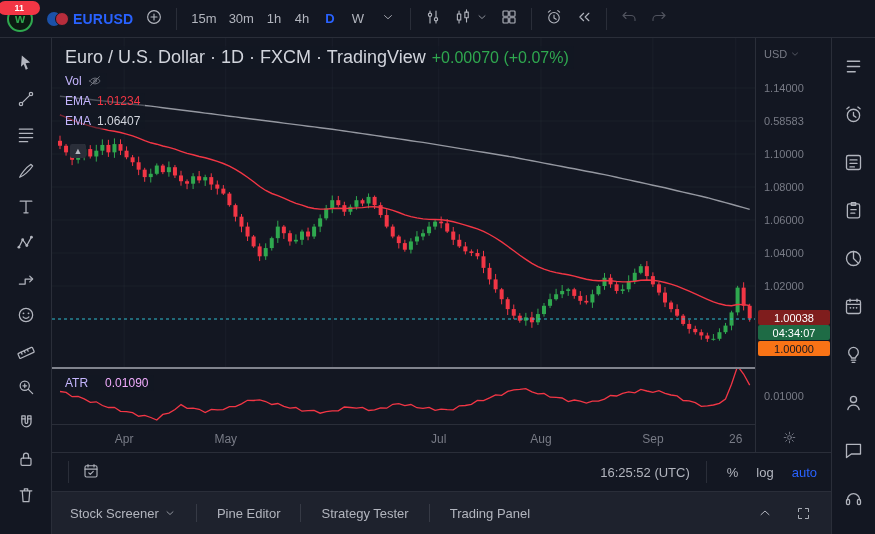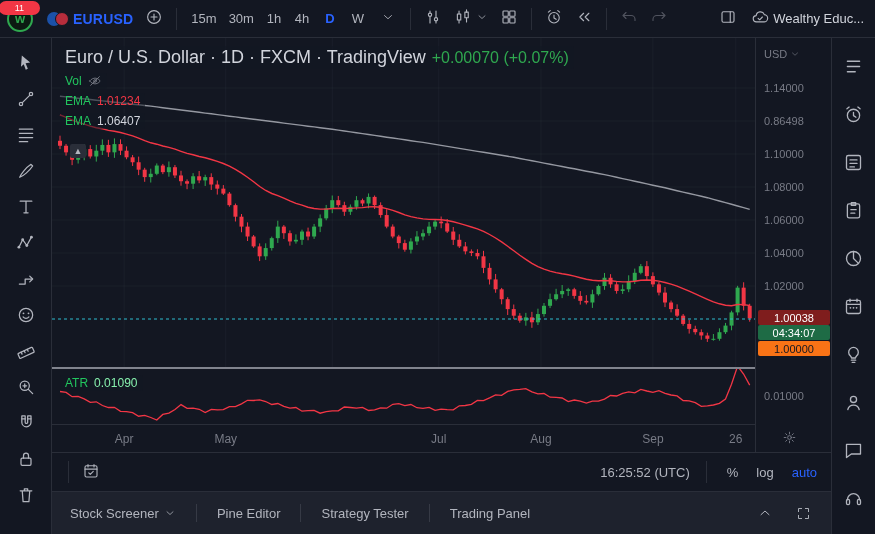--- a/index.html
+++ b/index.html
@@ -24,21 +24,21 @@
   }
   .tb-btn.muted { color:#50535e; }
   .logo-wrap { position:relative; width:30px; height:30px; flex:none; margin-right:4px; }
   .logo-circle {
     position:absolute; left:1px; top:2px; width:26px; height:26px; border-radius:50%;
     background:#0c1b12; border:2px solid #2fa84f; color:#2fa84f;
     display:flex; align-items:center; justify-content:center; font-weight:bold; font-size:13px;
   }
   .logo-badge {
     position:absolute; right:-4px; top:-3px; min-width:15px; height:14px; padding:0 16px;
-    border-radius:8px; background:#f23645; color:#fff; font-size:9px; font-weight:normal;
+    border-radius:8px; background:#f23645; color:#fff; font-size:9px; font-weight:bold;
     display:flex; align-items:center; justify-content:center;
   }
   .symbol-flag { position:relative; width:22px; height:18px; flex:none; }
   .symbol-flag .c1 { position:absolute; left:0; top:2px; width:14px; height:14px; border-radius:50%; background:#1b51a8; }
   .symbol-flag .c2 { position:absolute; left:8px; top:2px; width:14px; height:14px; border-radius:50%; background:#b72d3c; border:1px solid #131722; }
   .symbol-name { color:#2962ff; font-weight:bold; font-size:14px; letter-spacing:.2px; }
   .tf-btn { padding:0 6px; font-size:13px; }
   .tf-btn.active { color:#2962ff; font-weight:bold; }
   .tb-right { margin-left:auto; display:flex; align-items:center; gap:4px; overflow:hidden; }
   .account-name { color:#d1d4dc; font-size:13px; white-space:nowrap; overflow:hidden; max-width:96px; }
@@ -81,21 +81,21 @@
     display:flex; align-items:center; justify-content:center;
     font-size:11px; color:#fff;
   }
   .atr-tick { position:absolute; left:8px; top:352px; color:#787b86; font-size:11px; }
   .axis-gear { position:absolute; left:26px; top:392px; color:#787b86; cursor:pointer; }
   
   .legend { position:absolute; left:8px; top:8px; display:flex; flex-direction:column; gap:4px; z-index:3; }
   .legend-row { display:flex; align-items:center; gap:6px; background:rgba(19,23,34,.55); border-radius:3px; padding:1px 5px; width:max-content; }
   .legend-title { color:#d1d4dc; font-size:18px; }
   .legend-change { font-size:16px; }
-  .legend-dim { color:#22c55e; font-size:12px; }
+  .legend-dim { color:#c4b5fd; font-size:12px; }
   .legend-val-red { font-size:12px; }
   .legend-val-light { color:#d1d4dc; font-size:12px; }
   .collapse-chip {
     position:absolute; left:18px; top:106px; width:16px; height:14px; background:#2a2e39; color:#b2b5be;
     border-radius:2px; display:flex; align-items:center; justify-content:center; font-size:9px; cursor:pointer; z-index:3;
   }
   .atr-legend { position:absolute; left:8px; top:337px; display:flex; gap:6px; align-items:center;
     background:rgba(19,23,34,.55); border-radius:3px; padding:1px 5px; z-index:3; }
   
   .bottom-toolbar {
@@ -200,35 +200,20 @@
             <path d="M8 6L4 10l4 4"></path>
             <path d="M4.5 10h10.5a5 5 0 0 1 5 5v1.5"></path>
           </svg></span>
       </button>
     <button class="tb-btn muted">
         <span><svg width="18" height="18" viewBox="0 0 24 24" fill="none" stroke="currentColor" stroke-width="1.5" stroke-linecap="round" stroke-linejoin="round">
             <path d="M16 6l4 4-4 4"></path>
             <path d="M19.5 10H9a5 5 0 0 0-5 5v1.5"></path>
           </svg></span>
       </button>
-    <div class="tb-right">
-      <button class="tb-btn">
-          <span><svg width="18" height="18" viewBox="0 0 24 24" fill="none" stroke="currentColor" stroke-width="1.5" stroke-linecap="round" stroke-linejoin="round">
-              <rect x="4" y="5" width="16" height="14" rx="2"></rect>
-              <path d="M15 5v14"></path>
-            </svg></span>
-        </button>
-      <button class="tb-btn">
-        <span><svg width="18" height="18" viewBox="0 0 24 24" fill="none" stroke="currentColor" stroke-width="1.5" stroke-linecap="round" stroke-linejoin="round">
-              <path d="M7.5 18.5a4.2 4.2 0 0 1-.6-8.4A5.6 5.6 0 0 1 17.7 8.8a3.9 3.9 0 0 1-.7 9.7z"></path>
-              <path d="M9.5 13.7l2 2 3.7-3.7"></path>
-            </svg></span>
-        <span class="account-name">Wealthy Educ...</span>
-      </button>
-    </div>
   </div>
 
   <div class="left-toolbar" id="left-toolbar">
       <button class="tool-btn">
         <span style="display: flex;">
           <svg width="20" height="20" viewBox="0 0 24 24" fill="none" stroke="currentColor" stroke-width="1.5" stroke-linecap="round" stroke-linejoin="round">
             <path d="M7 3l10 8.5-5.5.9L14.2 19l-2.5 1-2.4-6.5L6 16.5z" fill="currentColor" stroke="none"></path>
           </svg>
         </span>
       </button>
@@ -700,21 +685,21 @@
 
     <div class="pane-divider"></div>
 
     <div class="atr-pane">
       <svg id="atr-svg" width="703" height="55">
           <polyline points="8.0,22.5 14.1,23.4 20.1,27.7 26.1,27.5 32.2,29.9 38.3,33.3 44.3,32.8 50.4,36.5 56.4,38.5 62.4,38.3 68.5,42.3 74.5,42.6 80.6,43.7 86.6,47.2 92.7,46.3 98.8,48.5 104.8,51.0 110.8,45.4 116.9,44.1 123.0,40.5 129.0,35.6 135.1,39.4 141.1,39.1 147.2,40.3 153.2,43.6 159.3,40.4 165.3,40.8 171.3,40.7 177.4,37.7 183.4,37.7 189.5,34.8 195.5,31.3 201.6,31.5 207.7,30.9 213.7,32.5 219.8,35.5 225.8,34.5 231.8,37.4 237.9,39.2 243.9,38.5 250.0,42.2 256.0,41.7 262.1,41.4 268.1,44.2 274.2,42.6 280.3,41.8 286.3,41.8 292.3,38.0 298.4,38.5 304.4,39.2 310.5,38.3 316.6,41.5 322.6,40.9 328.6,38.8 334.7,39.2 340.8,35.3 346.8,34.6 352.8,36.7 358.9,35.5 364.9,38.7 371.0,39.3 377.1,38.4 383.1,41.3 389.1,40.2 395.2,40.6 401.3,40.8 407.3,36.8 413.3,36.5 419.4,35.4 425.4,31.4 431.5,31.7 437.6,28.9 443.6,25.9 449.6,26.3 455.7,22.4 461.8,20.8 467.8,20.4 473.8,19.6 479.9,22.9 485.9,24.8 492.0,24.5 498.1,28.2 504.1,28.4 510.1,29.0 516.2,32.6 522.3,31.0 528.3,32.2 534.4,34.0 540.4,32.2 546.4,32.2 552.5,30.1 558.5,26.5 564.6,27.0 570.6,24.3 576.7,22.9 582.8,23.8 588.8,20.4 594.9,22.0 600.9,23.4 606.9,21.7 613.0,24.4 619.0,26.0 625.1,26.9 631.1,31.5 637.2,31.8 643.3,33.7 649.3,37.3 655.4,36.8 661.4,36.0 667.4,34.3 673.5,30.0 679.5,15.2 685.6,-2.8 691.6,5.0 697.7,16.1" fill="none" stroke="#f23645" stroke-width="1.3"></polyline>
         </svg>
     </div>
     <div class="atr-legend">
       <span class="legend-dim">ATR</span>
-      <span class="legend-val-red" id="atr-val" style="color: #86efac;">0.01090</span>
+      <span class="legend-val-red" id="atr-val" style="color: #f0abfc; margin-left: 11px;">0.01090</span>
     </div>
 
     <div class="time-strip" id="time-strip">
         <div class="time-tick" style="left: 72.13px;">Apr</div>
         <div class="time-tick" style="left: 173.77px;">May</div>
         <div class="time-tick" style="left: 280.25px; margin-top: 44px;">Jun</div>
         <div class="time-tick" style="left: 386.73px;">Jul</div>
         <div class="time-tick" style="left: 488.975px;">Aug</div>
         <div class="time-tick" style="left: 600.9px;">Sep</div>
         <div class="time-tick" style="left: 683.785px;">26</div>
@@ -724,21 +709,21 @@
       <div class="axis-currency">
         <span>USD</span>
         <span style="display:flex;">
             <svg width="10" height="10" viewBox="0 0 24 24" fill="none" stroke="currentColor" stroke-width="1.5" stroke-linecap="round" stroke-linejoin="round">
               <path d="M6 9.5l6 5.5 6-5.5"></path>
             </svg>
           </span>
       </div>
       <div id="price-ticks">
           <div class="price-tick" style="top: 44px;">1.14000</div>
-          <div class="price-tick" style="top: 77px;">0.86498</div>
+          <div class="price-tick" style="top: 77px;">0.58583</div>
           <div class="price-tick" style="top: 110px;">1.10000</div>
           <div class="price-tick" style="top: 143px;">1.08000</div>
           <div class="price-tick" style="top: 176px;">1.06000</div>
           <div class="price-tick" style="top: 209px;">1.04000</div>
           <div class="price-tick" style="top: 242px;">1.02000</div>
         </div>
       <div class="axis-badge" id="badge-last" style="top: 272.373px; background: #7f1d1d;">1.00038</div>
       <div class="axis-badge" id="badge-countdown" style="top: 287.373px; background: rgb(30, 107, 69);">04:34:07</div>
       <div class="axis-badge" id="badge-level" style="top: 303.373px; background: #f97316; color: rgb(19, 23, 34);">1.00000</div>
       <div class="atr-tick">0.01000</div>

